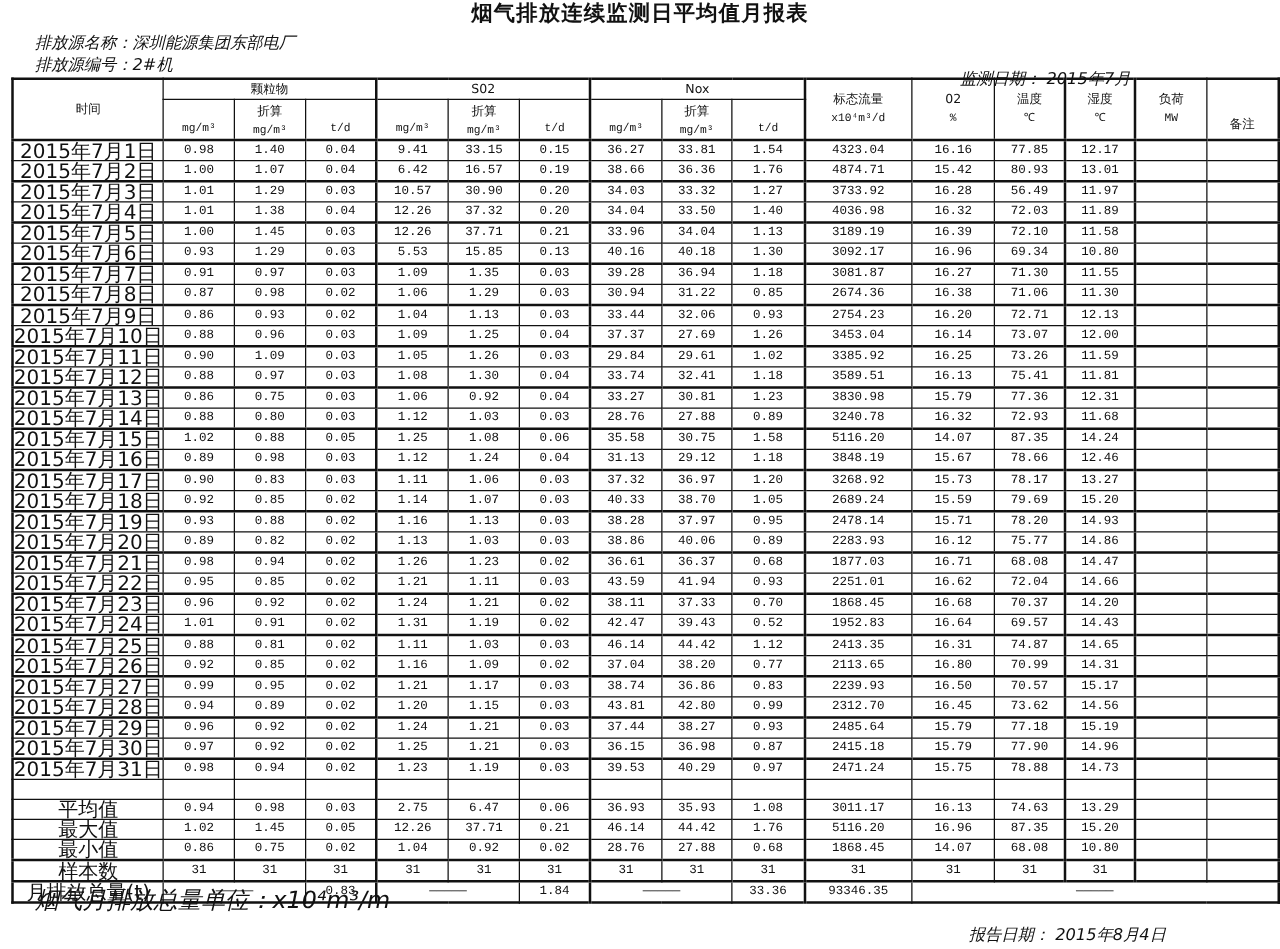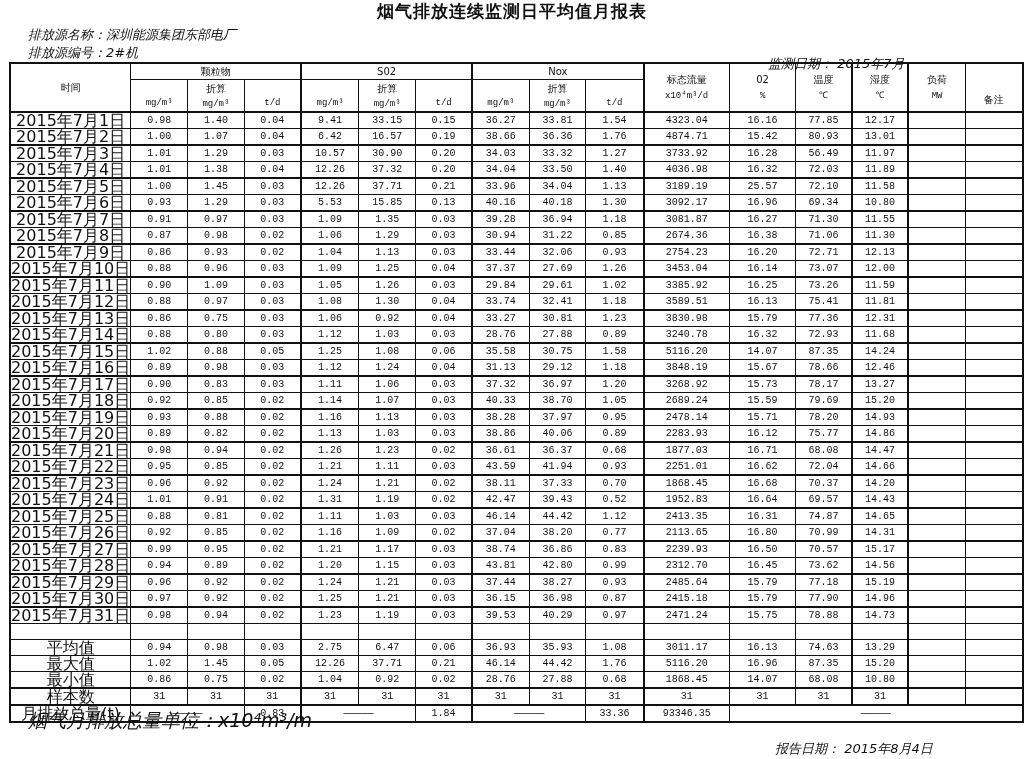--- a/index.html
+++ b/index.html
@@ -151,21 +151,21 @@
         <td class="thickT">1.00</td>
         <td class="thickT">1.45</td>
         <td class="thickT">0.03</td>
         <td class="thickL thickT">12.26</td>
         <td class="thickT">37.71</td>
         <td class="thickT">0.21</td>
         <td class="thickL thickT">33.96</td>
         <td class="thickT">34.04</td>
         <td class="thickT">1.13</td>
         <td class="thickL thickT">3189.19</td>
-        <td class="thickT">25.57</td>
+        <td class="thickT">16.39</td>
         <td class="thickT">72.10</td>
         <td class="thickL thickT">11.58</td>
         <td class="thickL thickT"></td>
         <td class="thickT"></td>
       </tr>
       <tr>
         <td class="cn">2015年7月6日</td>
         <td>0.93</td>
         <td>1.29</td>
         <td>0.03</td>

